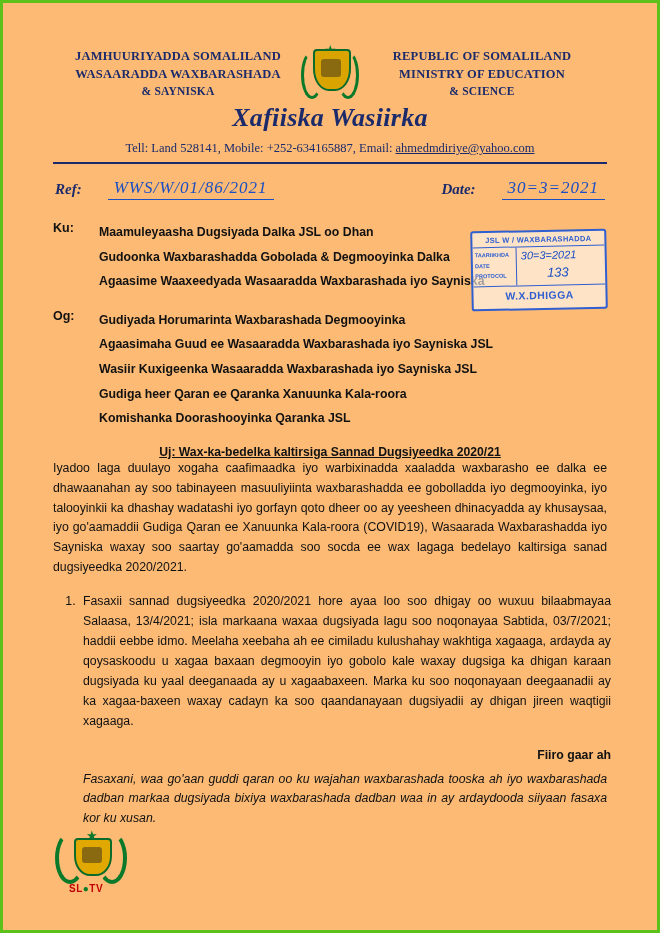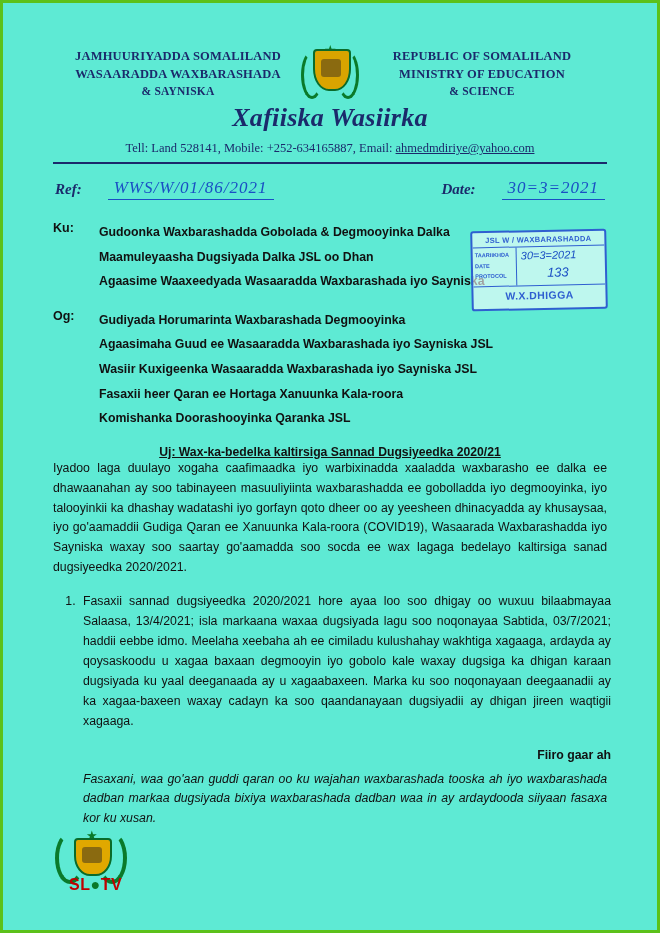--- a/index.html
+++ b/index.html
@@ -13,21 +13,21 @@
     font-family: "Liberation Sans", sans-serif;
     color: #111;
     overflow: hidden;
   }
   .page {
     position: relative;
     width: 660px;
     height: 933px;
     box-sizing: border-box;
     border: 3px solid #5cc11a;
-    background: #5eead4;
+    background: #fdba74;
   }
   .inner {
     position: absolute;
     left: 0; top: 0; right: 0; bottom: 0;
     padding: 26px 46px 10px 46px;
     box-sizing: border-box;
   }
 
   
   .header {
@@ -304,21 +304,21 @@
   .fl-star {
     position: absolute;
     left: 31px; top: -2px;
     color: #0a7a2a;
     font-size: 13px;
   }
   .fl-text {
     position: absolute;
     left: 14px;
     bottom: -2px;
-    font-size: 16px;
+    font-size: 10px;
     font-weight: bold;
     color: #c00000;
     letter-spacing: .5px;
   }
   .fl-text .dot { color: #0a7a2a; }
 </style>
 </head>
 <body>
 
 <div class="page">
@@ -378,33 +378,33 @@
             <span class="s-date">30=3=2021</span>
             <span class="s-num">133</span>
           </div>
         </div>
         <div class="s-bot">W.X.DHIGGA</div>
       </div>
 
       <div class="addr-group">
         <div class="addr-key">Ku:</div>
         <div class="addr-lines">
+          <div class="addr-line">Maamuleyaasha Dugsiyada Dalka JSL oo Dhan</div>
           <div class="addr-line">Gudoonka Waxbarashadda Gobolada &amp; Degmooyinka Dalka</div>
-          <div class="addr-line">Maamuleyaasha Dugsiyada Dalka JSL oo Dhan</div>
           <div class="addr-line">Agaasime Waaxeedyada Wasaaradda Waxbarashada iyo Sayniska</div>
         </div>
       </div>
 
       <div class="addr-group">
         <div class="addr-key">Og:</div>
         <div class="addr-lines">
           <div class="addr-line">Gudiyada Horumarinta Waxbarashada Degmooyinka</div>
           <div class="addr-line">Agaasimaha Guud ee Wasaaradda Waxbarashada iyo Sayniska JSL</div>
           <div class="addr-line">Wasiir Kuxigeenka Wasaaradda Waxbarashada iyo Sayniska JSL</div>
-          <div class="addr-line">Fasaxii heer Qaran ee Hortaga Xanuunka Kala-roora</div>
+          <div class="addr-line">Gudiga heer Qaran ee Qaranka Xanuunka Kala-roora</div>
           <div class="addr-line">Komishanka Doorashooyinka Qaranka JSL</div>
         </div>
       </div>
     </div>
 
     <div class="subject">Uj: Wax-ka-bedelka kaltirsiga Sannad Dugsiyeedka 2020/21</div>
 
     <div class="body-para">Iyadoo laga duulayo xogaha caafimaadka iyo warbixinadda xaaladda waxbarasho ee dalka ee dhawaanahan ay soo tabinayeen masuuliyiinta waxbarashadda ee gobolladda iyo degmooyinka, iyo talooyinkii ka dhashay wadatashi iyo gorfayn qoto dheer oo ay yeesheen dhinacyadda ay khusaysaa, iyo go'aamaddii Gudiga Qaran ee Xanuunka Kala-roora (COVID19), Wasaarada Waxbarashadda iyo Sayniska waxay soo saartay go'aamadda soo socda ee wax lagaga bedelayo kaltirsiga sanad dugsiyeedka 2020/2021.</div>
 
     <ol class="numlist">

